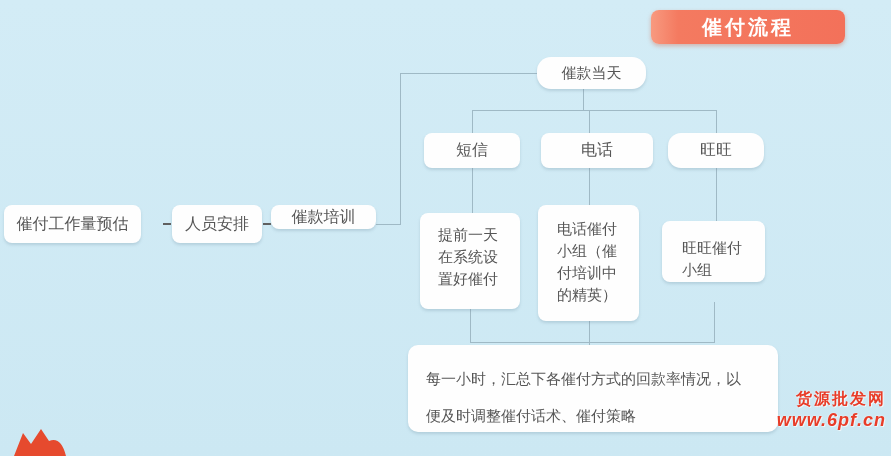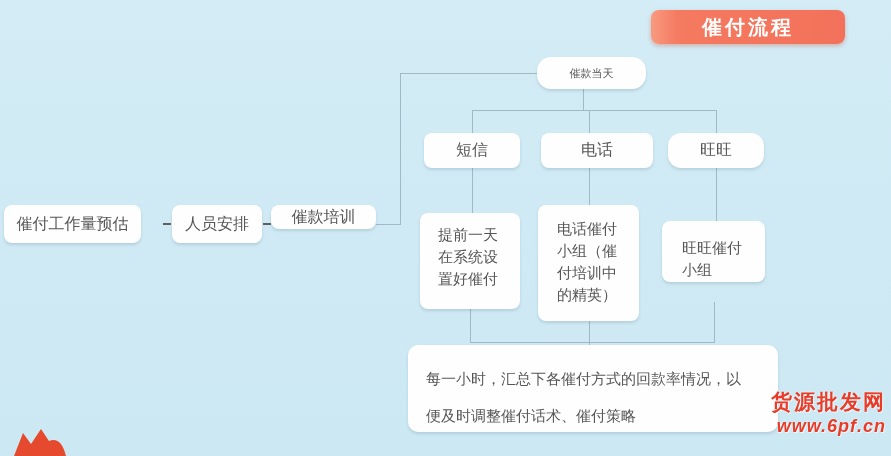--- a/index.html
+++ b/index.html
@@ -24,21 +24,21 @@
   }
   .desc,.summary{
     display:block;
     white-space:normal;
     text-align:left;
     font-size:15px;
     line-height:22px;
     word-break:break-all;
   }
   
-  .n-day   {left:537px;top:57px;width:109px;height:32px;font-size:11px;border-radius:14px;}
+  .n-day   {left:537px;top:57px;width:109px;height:32px;font-size:15px;border-radius:14px;}
   .n-sms   {left:424px;top:133px;width:96px;height:35px;}
   .n-phone {left:541px;top:133px;width:112px;height:35px;}
   .n-ww    {left:668px;top:133px;width:96px;height:35px;border-radius:13px;}
   .n-prep1 {left:4px;  top:205px;width:137px;height:38px;}
   .n-prep2 {left:172px;top:205px;width:90px; height:38px;}
   .n-prep3 {left:271px;top:205px;width:105px;height:24px;}
   .d-sms   {left:420px;top:213px;width:100px;height:96px; padding:11px 18px 0 18px;}
   .d-phone {left:538px;top:205px;width:101px;height:116px;padding:13px 18px 0 19px;}
   .d-ww    {left:662px;top:221px;width:103px;height:61px; padding:16px 19px 0 20px;}
   .summary {left:408px;top:345px;width:370px;height:87px;padding:15px 24px 0 18px;
@@ -72,21 +72,21 @@
     box-shadow:0 2px 4px rgba(205,95,65,.4);
     color:#ffffff;font-size:20px;font-weight:bold;letter-spacing:3px;
     display:flex;align-items:center;justify-content:center;
   }
   
   .wm{
     position:absolute;right:5px;top:389px;text-align:right;
     color:#e83c28;font-weight:bold;line-height:1.25;
     text-shadow:0 0 2px rgba(255,255,255,.85),1px 1px 0 rgba(255,255,255,.6);
   }
-  .wm .l1{font-size:21px;letter-spacing:2px;}
+  .wm .l1{font-size:16px;letter-spacing:2px;}
   .wm .l2{font-size:18px;letter-spacing:1px;font-style:italic;}
   
   .mascot{position:absolute;left:12px;top:428px;}
 </style>
 </head>
 <body>
 
 <div class="stage">
 
   <div class="badge">

